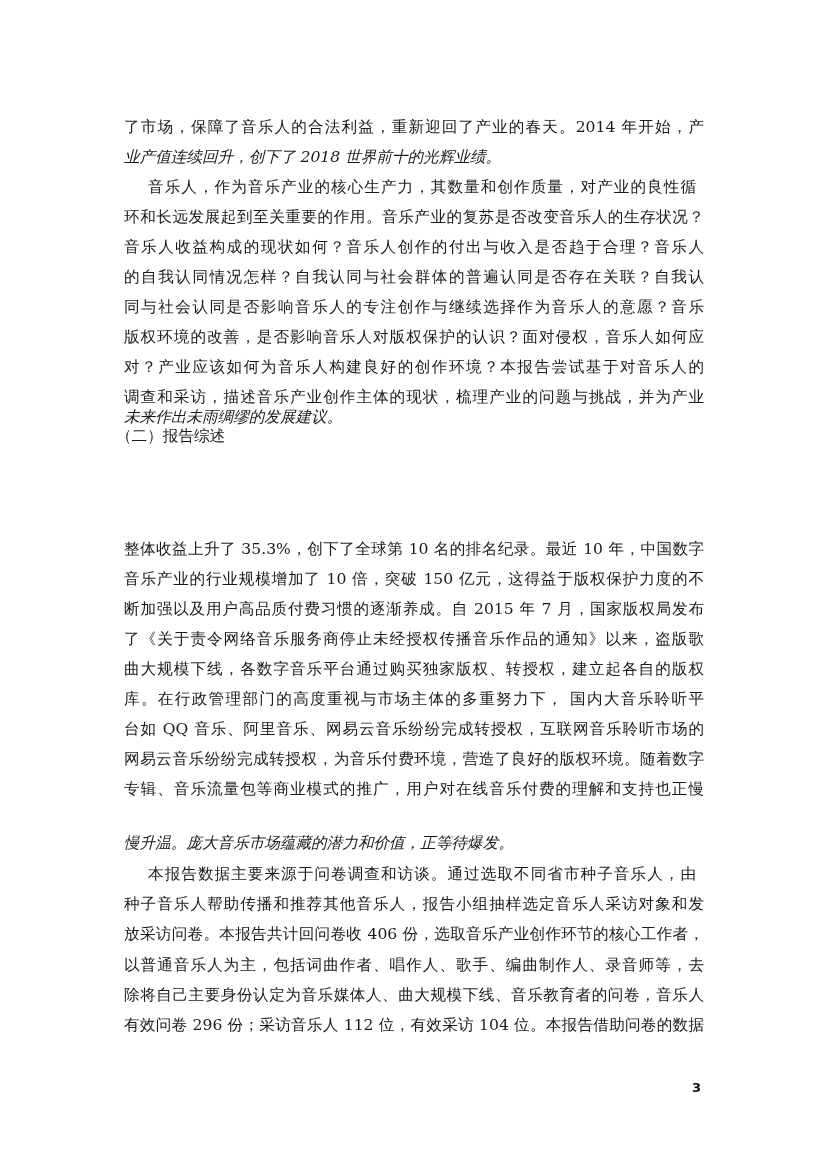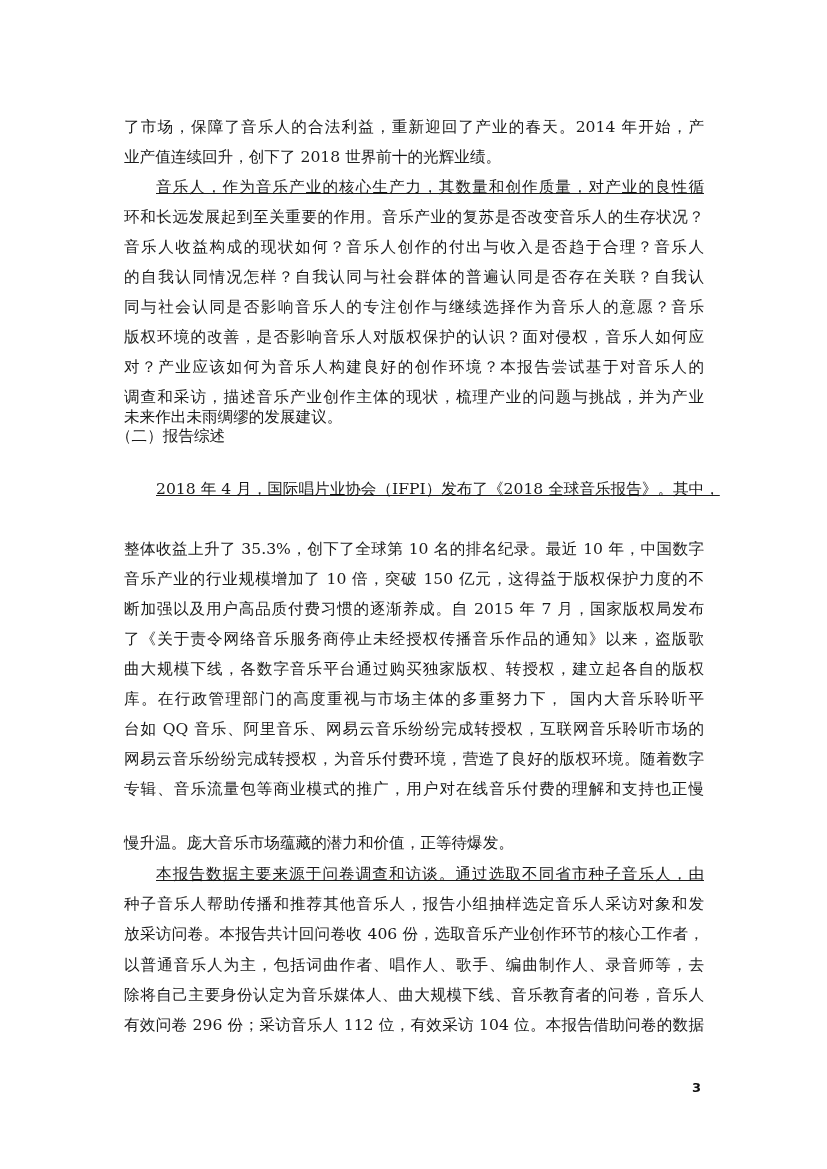--- a/index.html
+++ b/index.html
@@ -2,22 +2,22 @@
 <html><head>
 <meta charset="utf-8">
 <style>
   html, body { margin: 0; padding: 0; background: #ffffff; }
   body { width: 827px; height: 1169px; position: relative; overflow: hidden;
          font-family: "DejaVu Serif", "Liberation Serif", serif; color: #1a1a1a; }
   .page { position: absolute; left: 0; top: 0; width: 827px; height: 1169px; background: #fff; padding-left: 32px; }
   .line { position: absolute; left: 124px; width: 580px; height: 30px; line-height: 30px;
           font-size: 15.6px; white-space: nowrap; text-align: justify; text-align-last: justify;
           letter-spacing: 0px; }
-  .line.indent { left: 156px; width: 548px; text-decoration: underline; }
-  .line.last { text-align-last: left; }
+  .line.indent { left: 148px; width: 548px; }
+  .line.last { text-align-last: left; font-style: italic; }
   .heading { position: absolute; left: 116px; top: 421px; height: 30px; line-height: 30px;
              font-size: 15.6px; white-space: nowrap; text-align: right; }
   .page-number { position: absolute; left: 692px; top: 1080px; font-family: "DejaVu Sans", sans-serif;
                  font-size: 13px; font-weight: bold; color: #111; }
 </style>
 </head>
 <body>
 
 <div class="page">
 
@@ -29,21 +29,20 @@
   <div class="line" style="top:232px">音乐人收益构成的现状如何？音乐人创作的付出与收入是否趋于合理？音乐人</div>
   <div class="line" style="top:262px">的自我认同情况怎样？自我认同与社会群体的普遍认同是否存在关联？自我认</div>
   <div class="line" style="top:292px">同与社会认同是否影响音乐人的专注创作与继续选择作为音乐人的意愿？音乐</div>
   <div class="line" style="top:322px">版权环境的改善，是否影响音乐人对版权保护的认识？面对侵权，音乐人如何应</div>
   <div class="line" style="top:352px">对？产业应该如何为音乐人构建良好的创作环境？本报告尝试基于对音乐人的</div>
   <div class="line last" style="top:402px">未来作出未雨绸缪的发展建议。</div>
   <div class="line" style="top:382px">调查和采访，描述音乐产业创作主体的现状，梳理产业的问题与挑战，并为产业</div>
 
   <div class="heading">（二）报告综述</div>
 
-  <div class="line indent" style="top:474px">2018 年 4 月，国际唱片业协会（IFPI）发布了《2018 全球音乐报告》。其中，</div>
   <div class="line" style="top:534px">整体收益上升了 35.3%，创下了全球第 10 名的排名纪录。最近 10 年，中国数字</div>
   <div class="line" style="top:564px">音乐产业的行业规模增加了 10 倍，突破 150 亿元，这得益于版权保护力度的不</div>
   <div class="line" style="top:594px">断加强以及用户高品质付费习惯的逐渐养成。自 2015 年 7 月，国家版权局发布</div>
   <div class="line" style="top:624px">了《关于责令网络音乐服务商停止未经授权传播音乐作品的通知》以来，盗版歌</div>
   <div class="line" style="top:654px">曲大规模下线，各数字音乐平台通过购买独家版权、转授权，建立起各自的版权</div>
   <div class="line" style="top:684px">库。在行政管理部门的高度重视与市场主体的多重努力下， 国内大音乐聆听平</div>
   <div class="line" style="top:714px">台如 QQ 音乐、阿里音乐、网易云音乐纷纷完成转授权，互联网音乐聆听市场的</div>
   <div class="line" style="top:744px">网易云音乐纷纷完成转授权，为音乐付费环境，营造了良好的版权环境。随着数字</div>
   <div class="line" style="top:774px">专辑、音乐流量包等商业模式的推广，用户对在线音乐付费的理解和支持也正慢</div>
   <div class="line last" style="top:828px">慢升温。庞大音乐市场蕴藏的潜力和价值，正等待爆发。</div>

